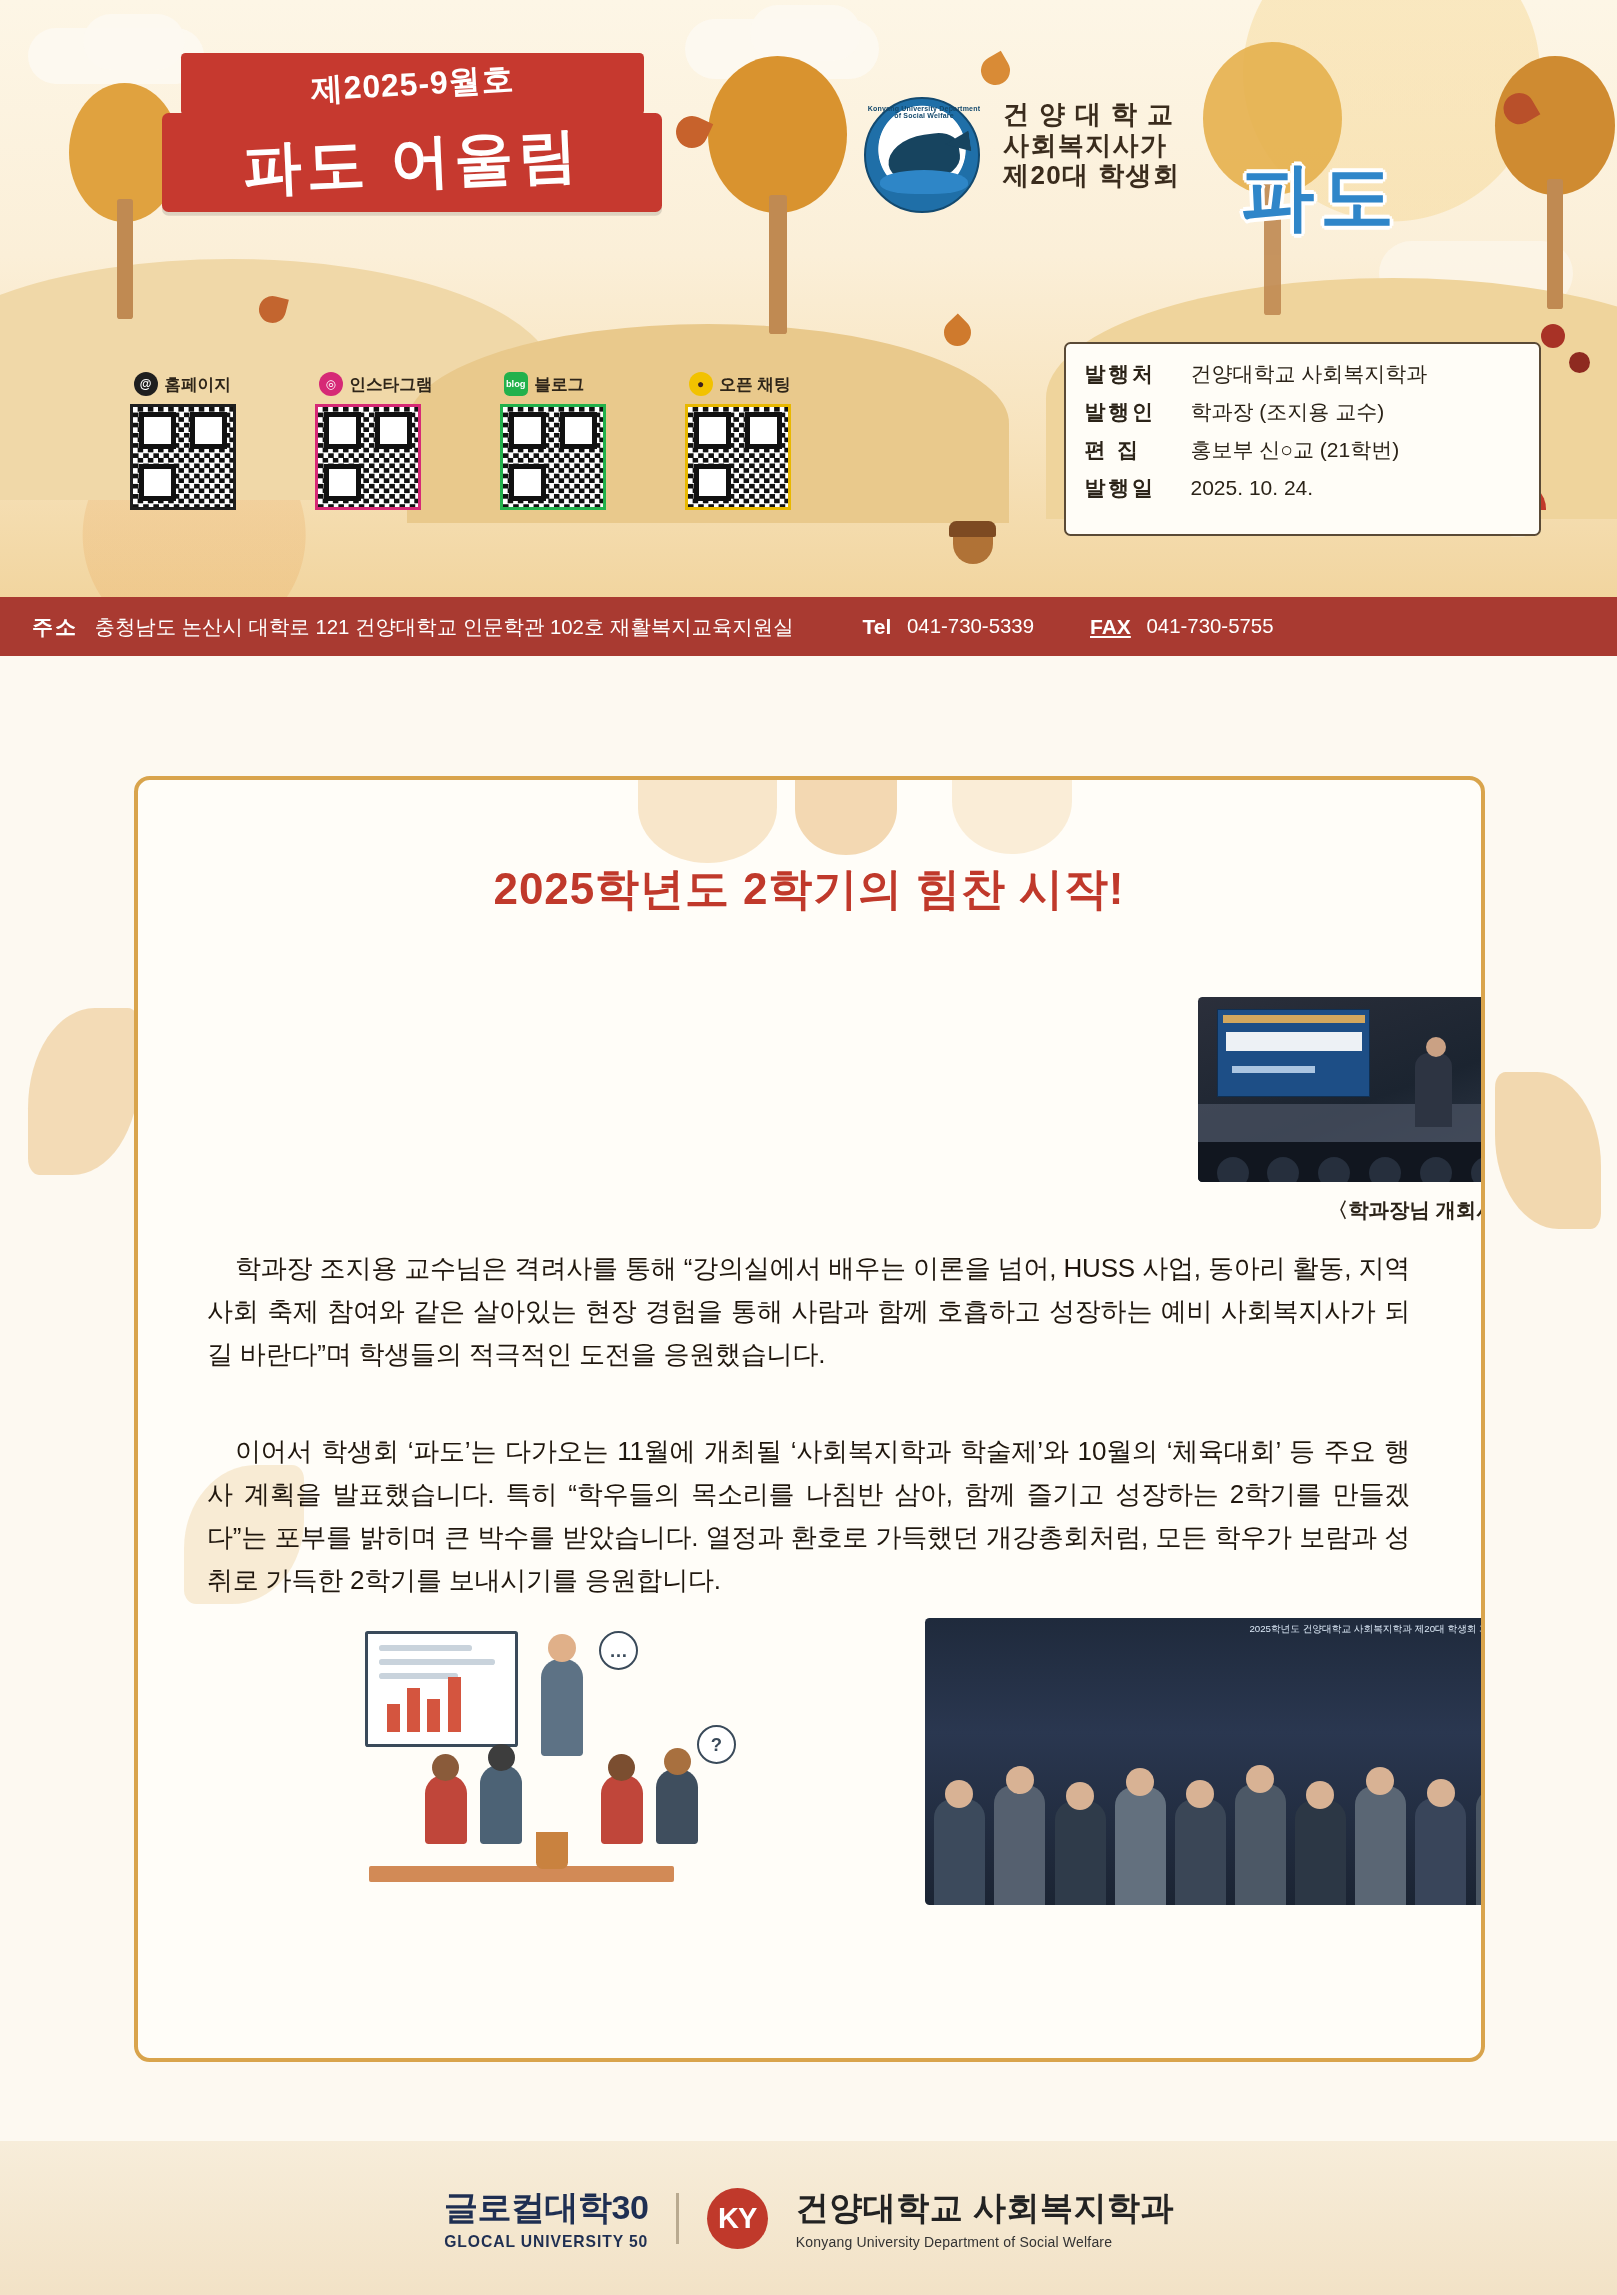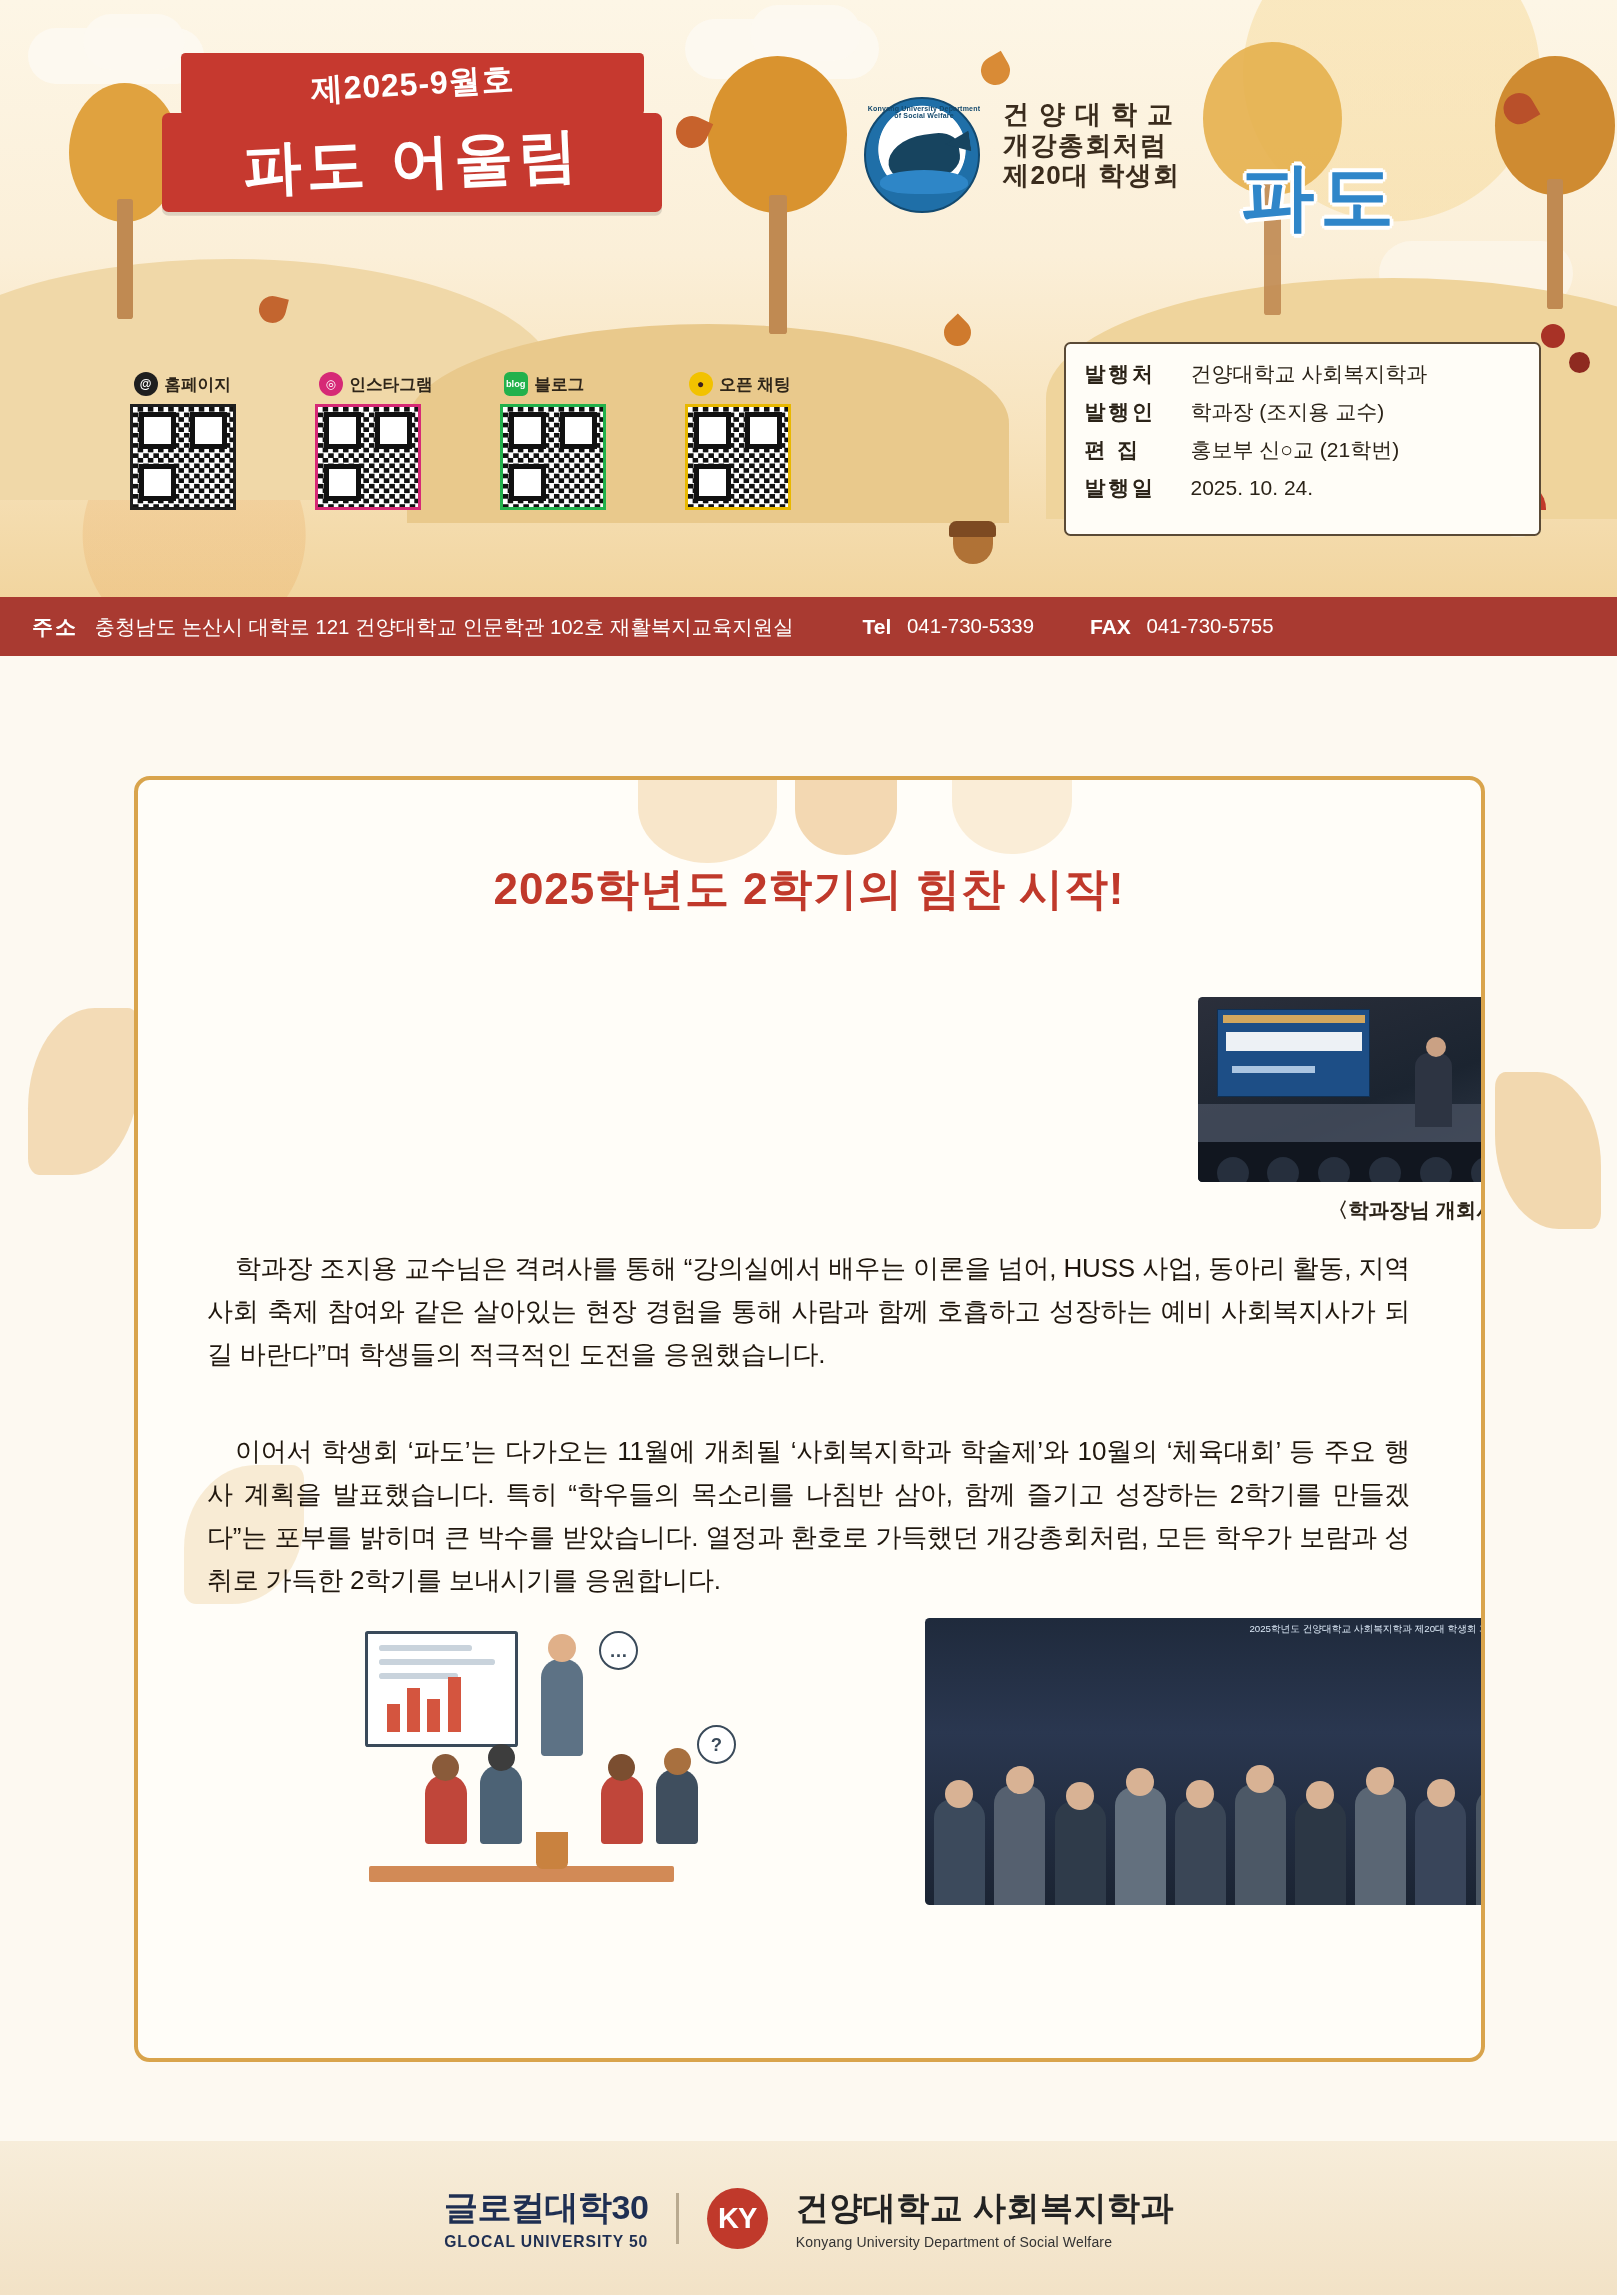--- a/index.html
+++ b/index.html
@@ -143,21 +143,21 @@
 
   
   .addr-bar{
     position:absolute;left:0;top:597px;width:1618px;height:59px;
     background:#a93a31;color:#fff;display:flex;align-items:center;
   }
   .addr-label{font-weight:bold;font-size:21px;margin-left:32px;letter-spacing:1.9px;}
   .addr-val{font-size:20.4px;margin-left:16.7px;}
   .addr-tel-label{font-weight:bold;font-size:21px;margin-left:69px;}
   .addr-tel{font-size:20.4px;margin-left:15.7px;}
-  .addr-fax-label{font-weight:bold;font-size:21px;margin-left:56px;}
+  .addr-fax-label{font-weight:bold;font-size:21px;margin-left:56px;text-decoration:underline;}
   .addr-fax{font-size:20.4px;margin-left:15.7px;}
 
   
   .body-area{
     position:absolute;left:0;top:656px;width:1618px;height:1485px;
     background:
       linear-gradient(#f3e7d6 0.5px, transparent 0.5px) 0 0/100% 29px,
       linear-gradient(90deg,#f3e7d6 0.5px, transparent 0.5px) 0 0/29px 100%,
       #fdf9f1;
   }
@@ -312,21 +312,21 @@
         <div class="title-text">파도 어울림</div>
       </div>
     </div>
 
     <div class="emblem">
       <div class="emblem-ring-text">Konyang University Department of Social Welfare</div>
       <div class="whale"></div>
       <div class="wave"></div>
     </div>
     <div class="dept-lines" style="white-space:pre-line;">건 양 대 학 교
-개강총회처럼
+사회복지사가
 제20대 학생회</div>
     <div class="pado-logo">파도</div>
 
     <div class="qr-row">
       <div class="qr-item" style="left:0;">
         <div class="qr-label">
           <div class="qr-badge" style="background:#1f1f1f;">@</div>
           <span class="txt">홈페이지</span>
         </div>
         <div class="qr-code" style="border-color:#1f1f1f;">

